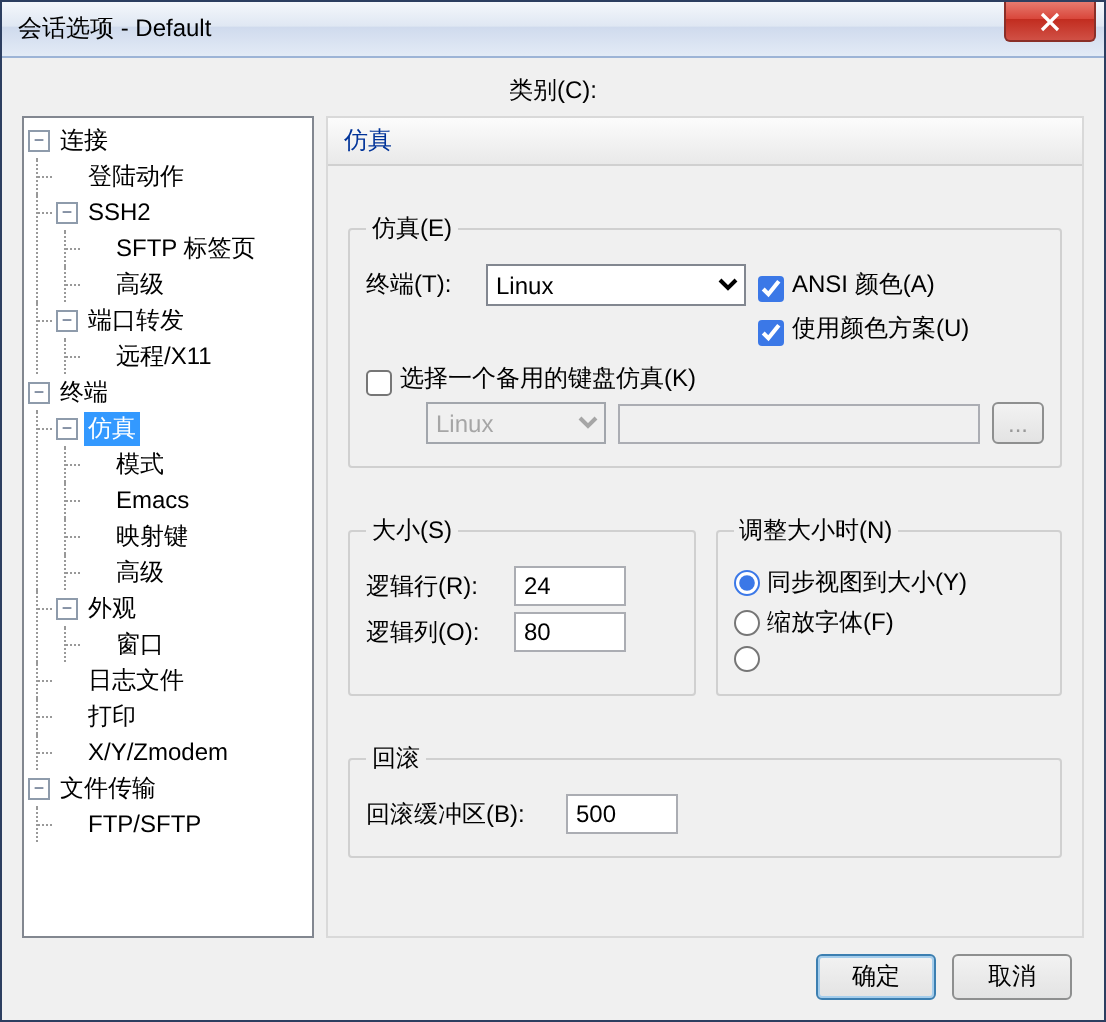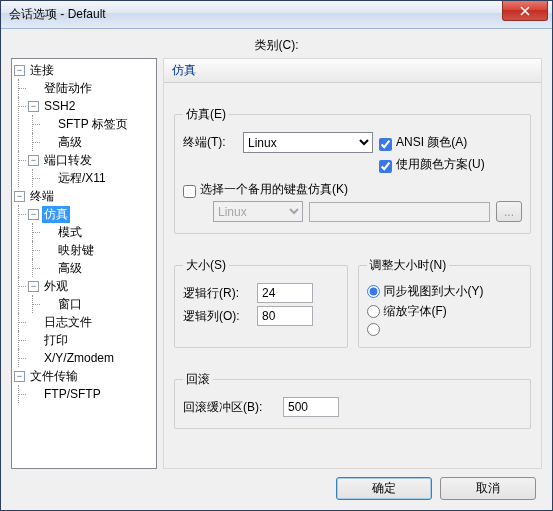--- a/index.html
+++ b/index.html
@@ -146,21 +146,21 @@
     border-radius: 3px;
     font: inherit;
   }
   .btn-small:disabled { color:#999; }
 
   .button-row {
     padding: 8px 6px 0 0;
     display: flex; justify-content: flex-end; gap: 8px;
   }
   .dlg-btn {
-    width: 96px; height: 23px;
+    width: 60px; height: 23px;
     border: 1px solid #8e8f8f;
     background: linear-gradient(to bottom,#f2f2f2,#e3e3e3);
     border-radius: 3px;
     font: inherit;
   }
   .dlg-btn.default {
     border: 1px solid #3c7fb1;
     box-shadow: 0 0 0 1px #a4cdec inset;
   }
 </style>
@@ -241,20 +241,26 @@
               <li>
                 <div class="node-row">
                     <span class="expander">−</span>
                     <span class="node-label selected">仿真</span>
                   </div>
                 <ul>
                   <li>
                       <div class="node-row">
                         <span class="leaf-spacer"></span>
                         <span class="node-label">模式</span>
+                      </div>
+                    </li>
+                  <li>
+                      <div class="node-row">
+                        <span class="leaf-spacer"></span>
+                        <span class="node-label">Emacs</span>
                       </div>
                     </li>
                   <li>
                       <div class="node-row">
                         <span class="leaf-spacer"></span>
                         <span class="node-label">映射键</span>
                       </div>
                     </li>
                   <li>
                       <div class="node-row">

